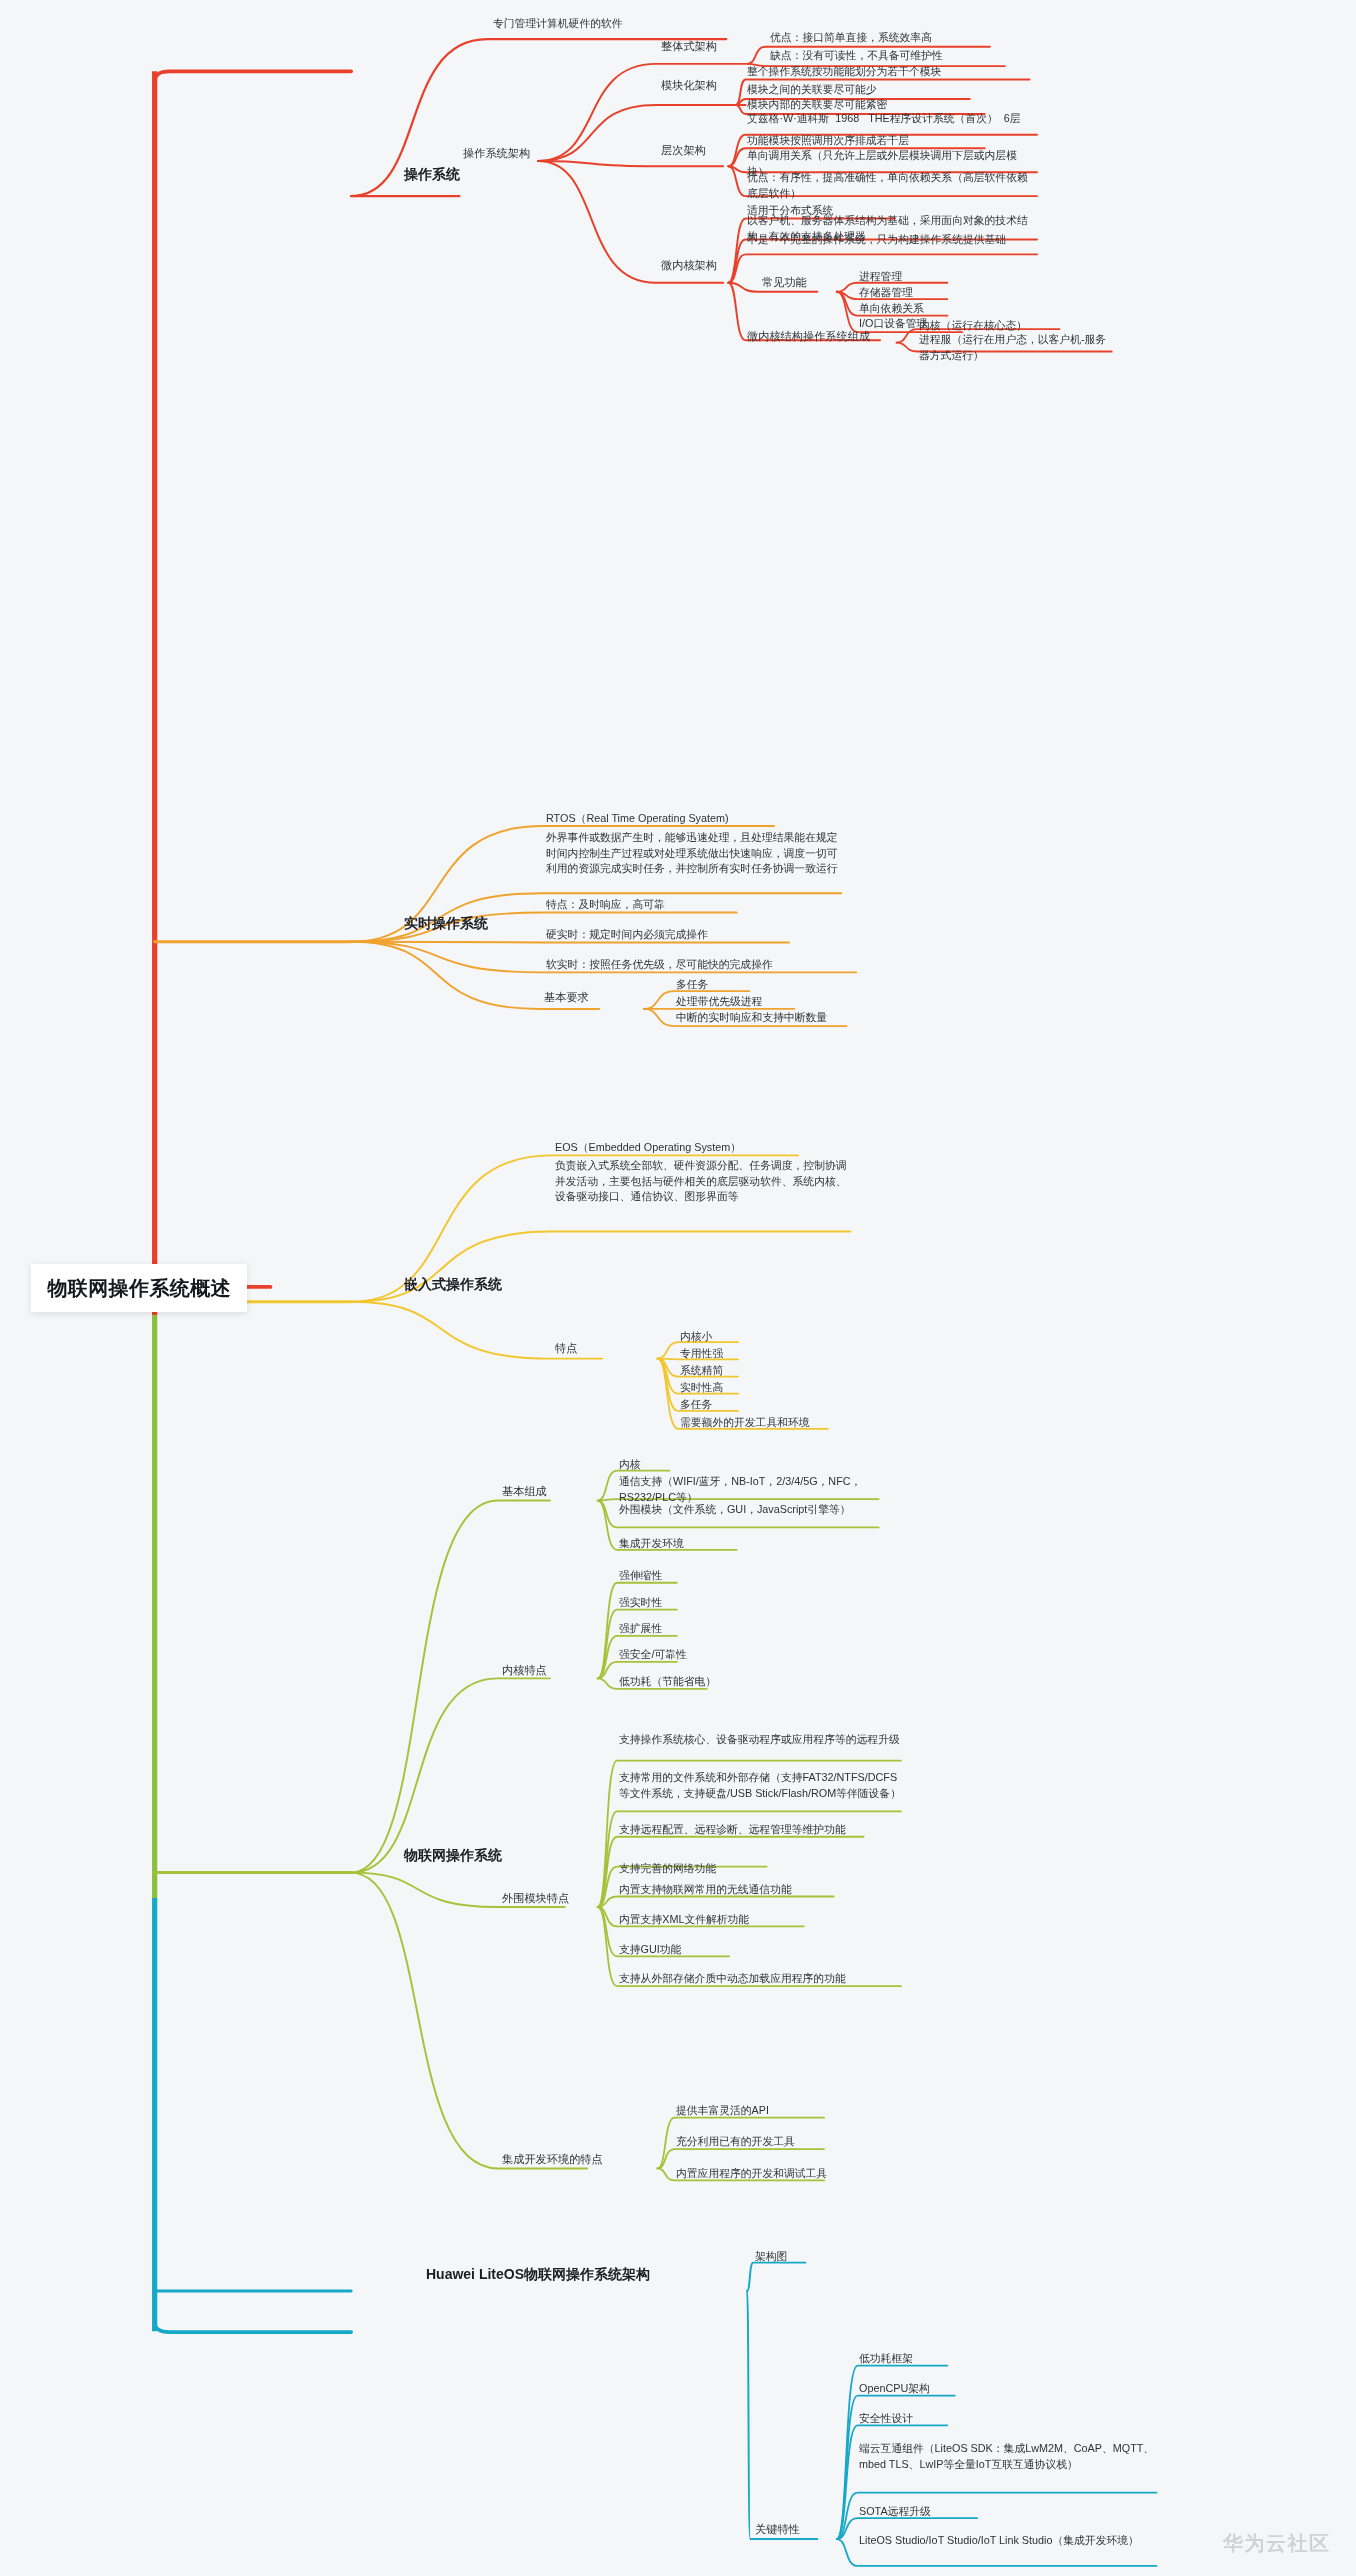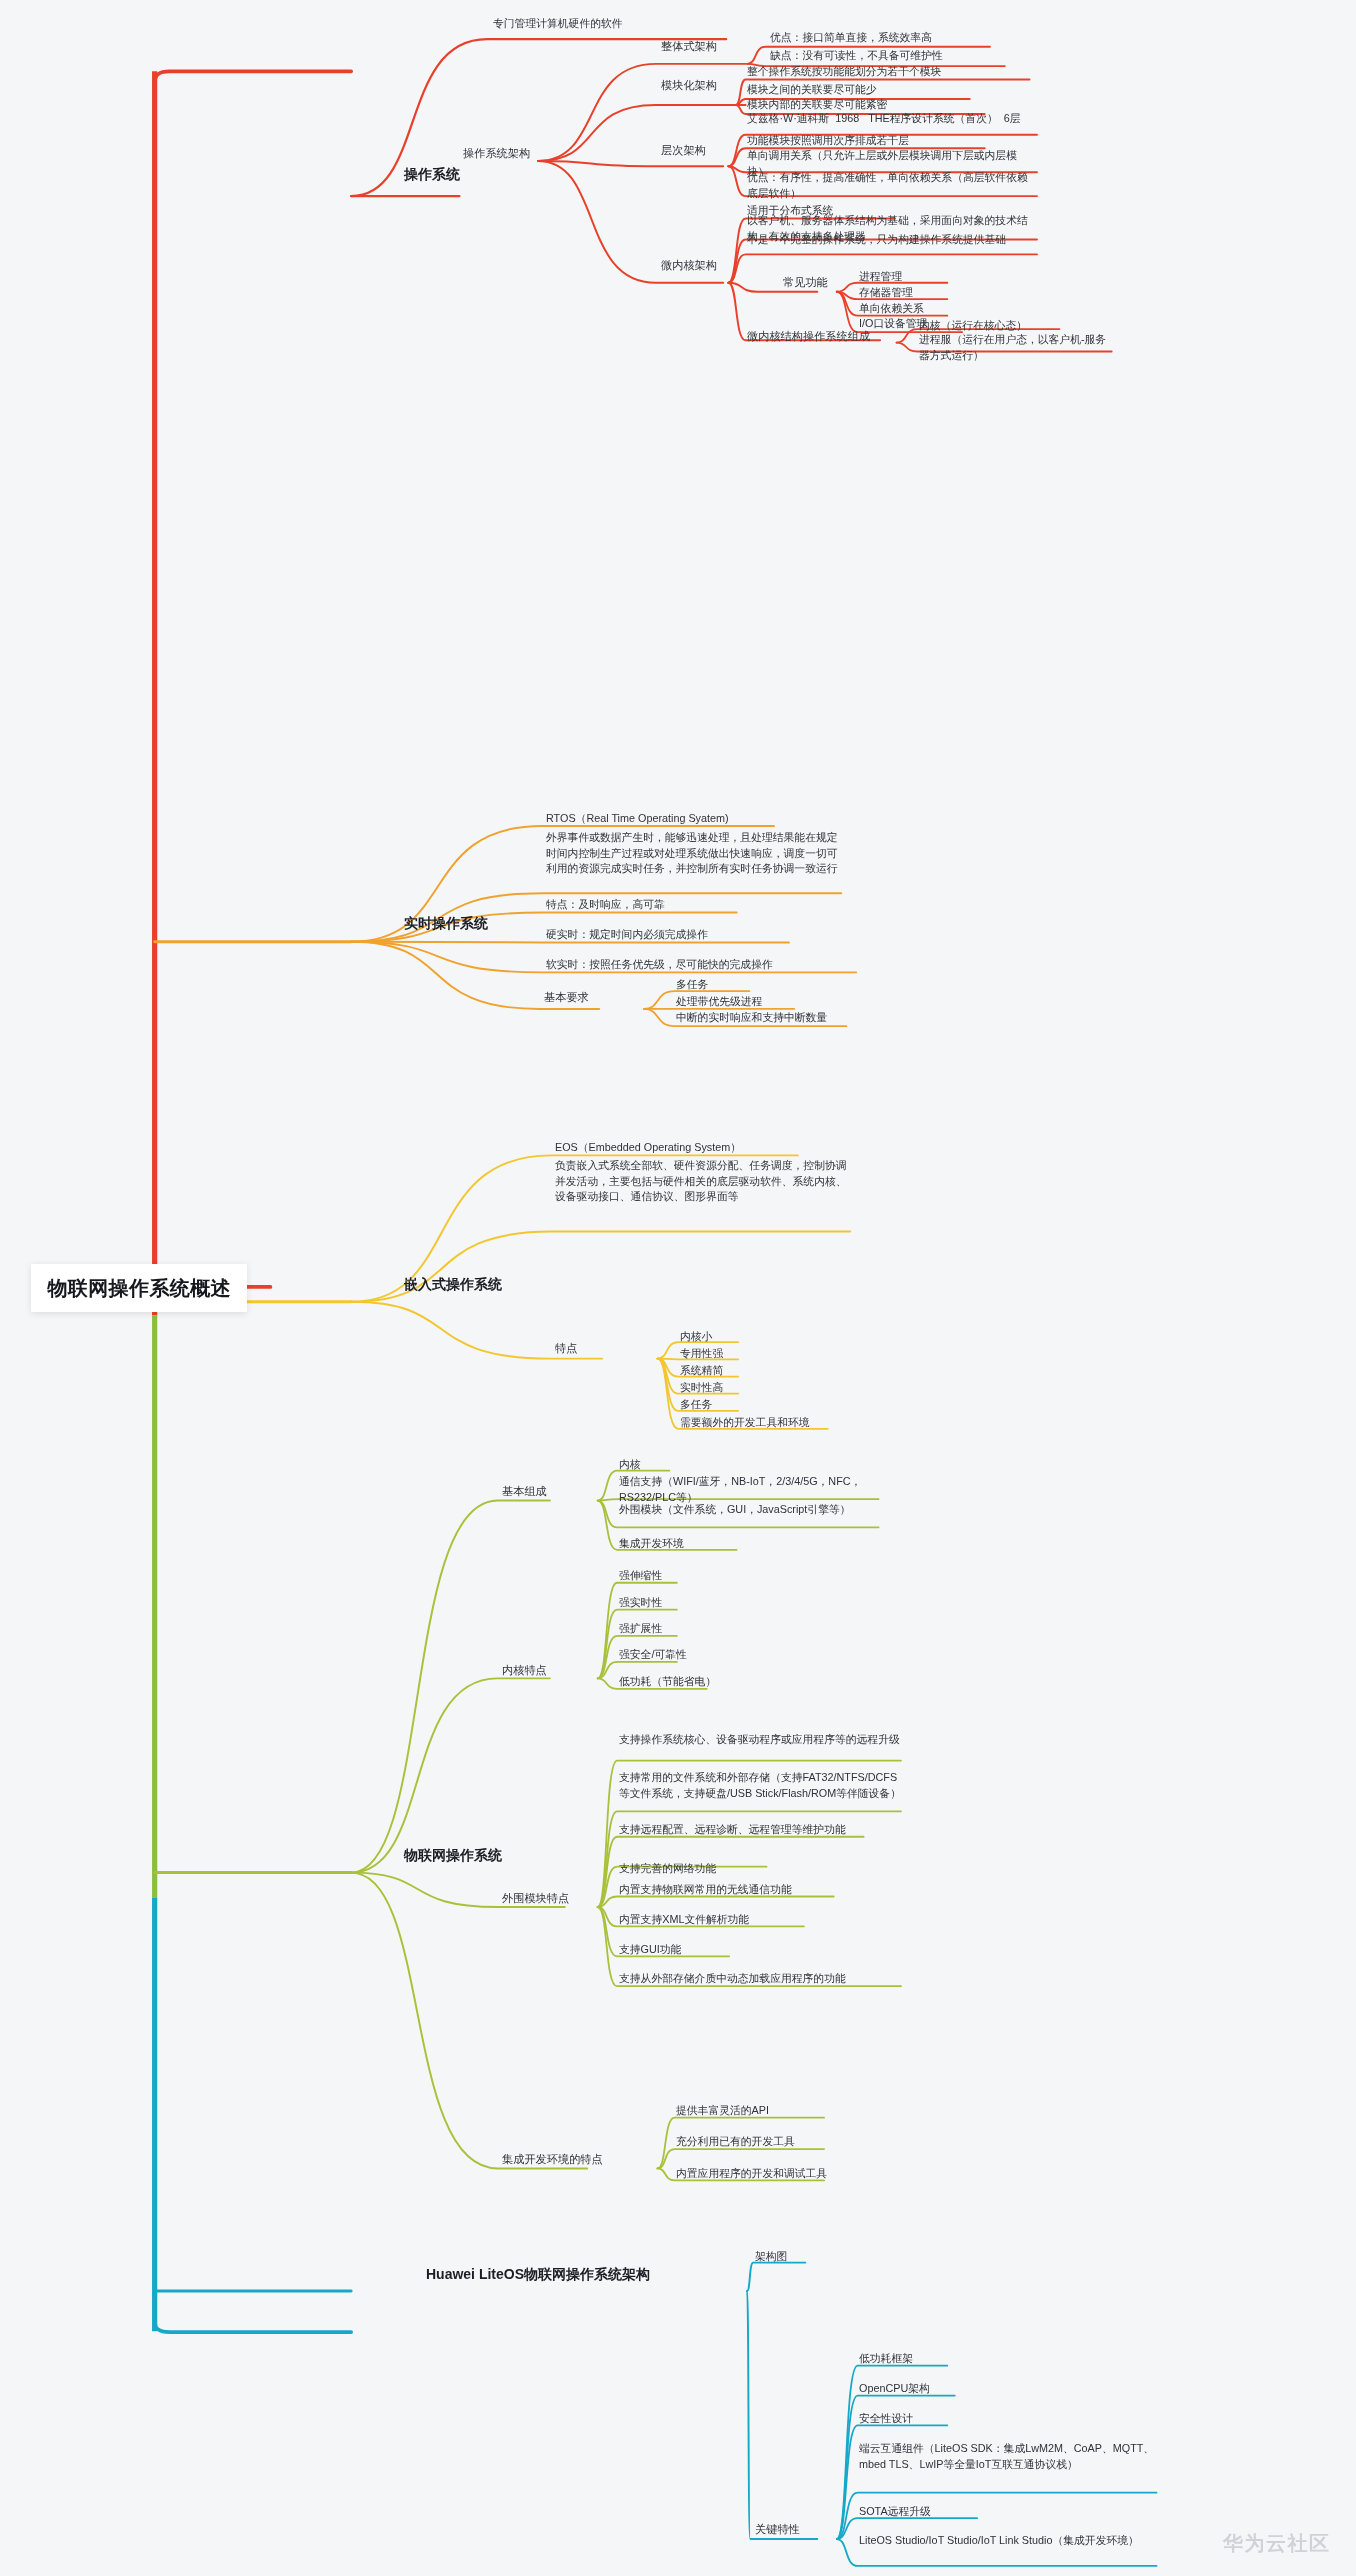--- a/index.html
+++ b/index.html
@@ -185,21 +185,21 @@
       </div>
       <div class="node leaf nowrap" style="left: 747px; top: 203px;">
         <span class="txt">适用于分布式系统</span>
       </div>
       <div class="node leaf" style="left: 747px; top: 213px; width: 291px;">
         <span class="txt">以客户机、服务器体系结构为基础，采用面向对象的技术结构，有效的支持多处理器</span>
       </div>
       <div class="node leaf" style="left: 747px; top: 232px; width: 291px;">
         <span class="txt">不是一个完整的操作系统，只为构建操作系统提供基础</span>
       </div>
-      <div class="node lvl2" style="left: 783px; top: 275px;">
+      <div class="node lvl2" style="left: 762px; top: 275px;">
         <span class="txt">常见功能</span>
       </div>
       <div class="node leaf nowrap" style="left: 859px; top: 269px;">
         <span class="txt">进程管理</span>
       </div>
       <div class="node leaf nowrap" style="left: 859px; top: 285px;">
         <span class="txt">存储器管理</span>
       </div>
       <div class="node leaf nowrap" style="left: 859px; top: 301px;">
         <span class="txt">单向依赖关系</span>

